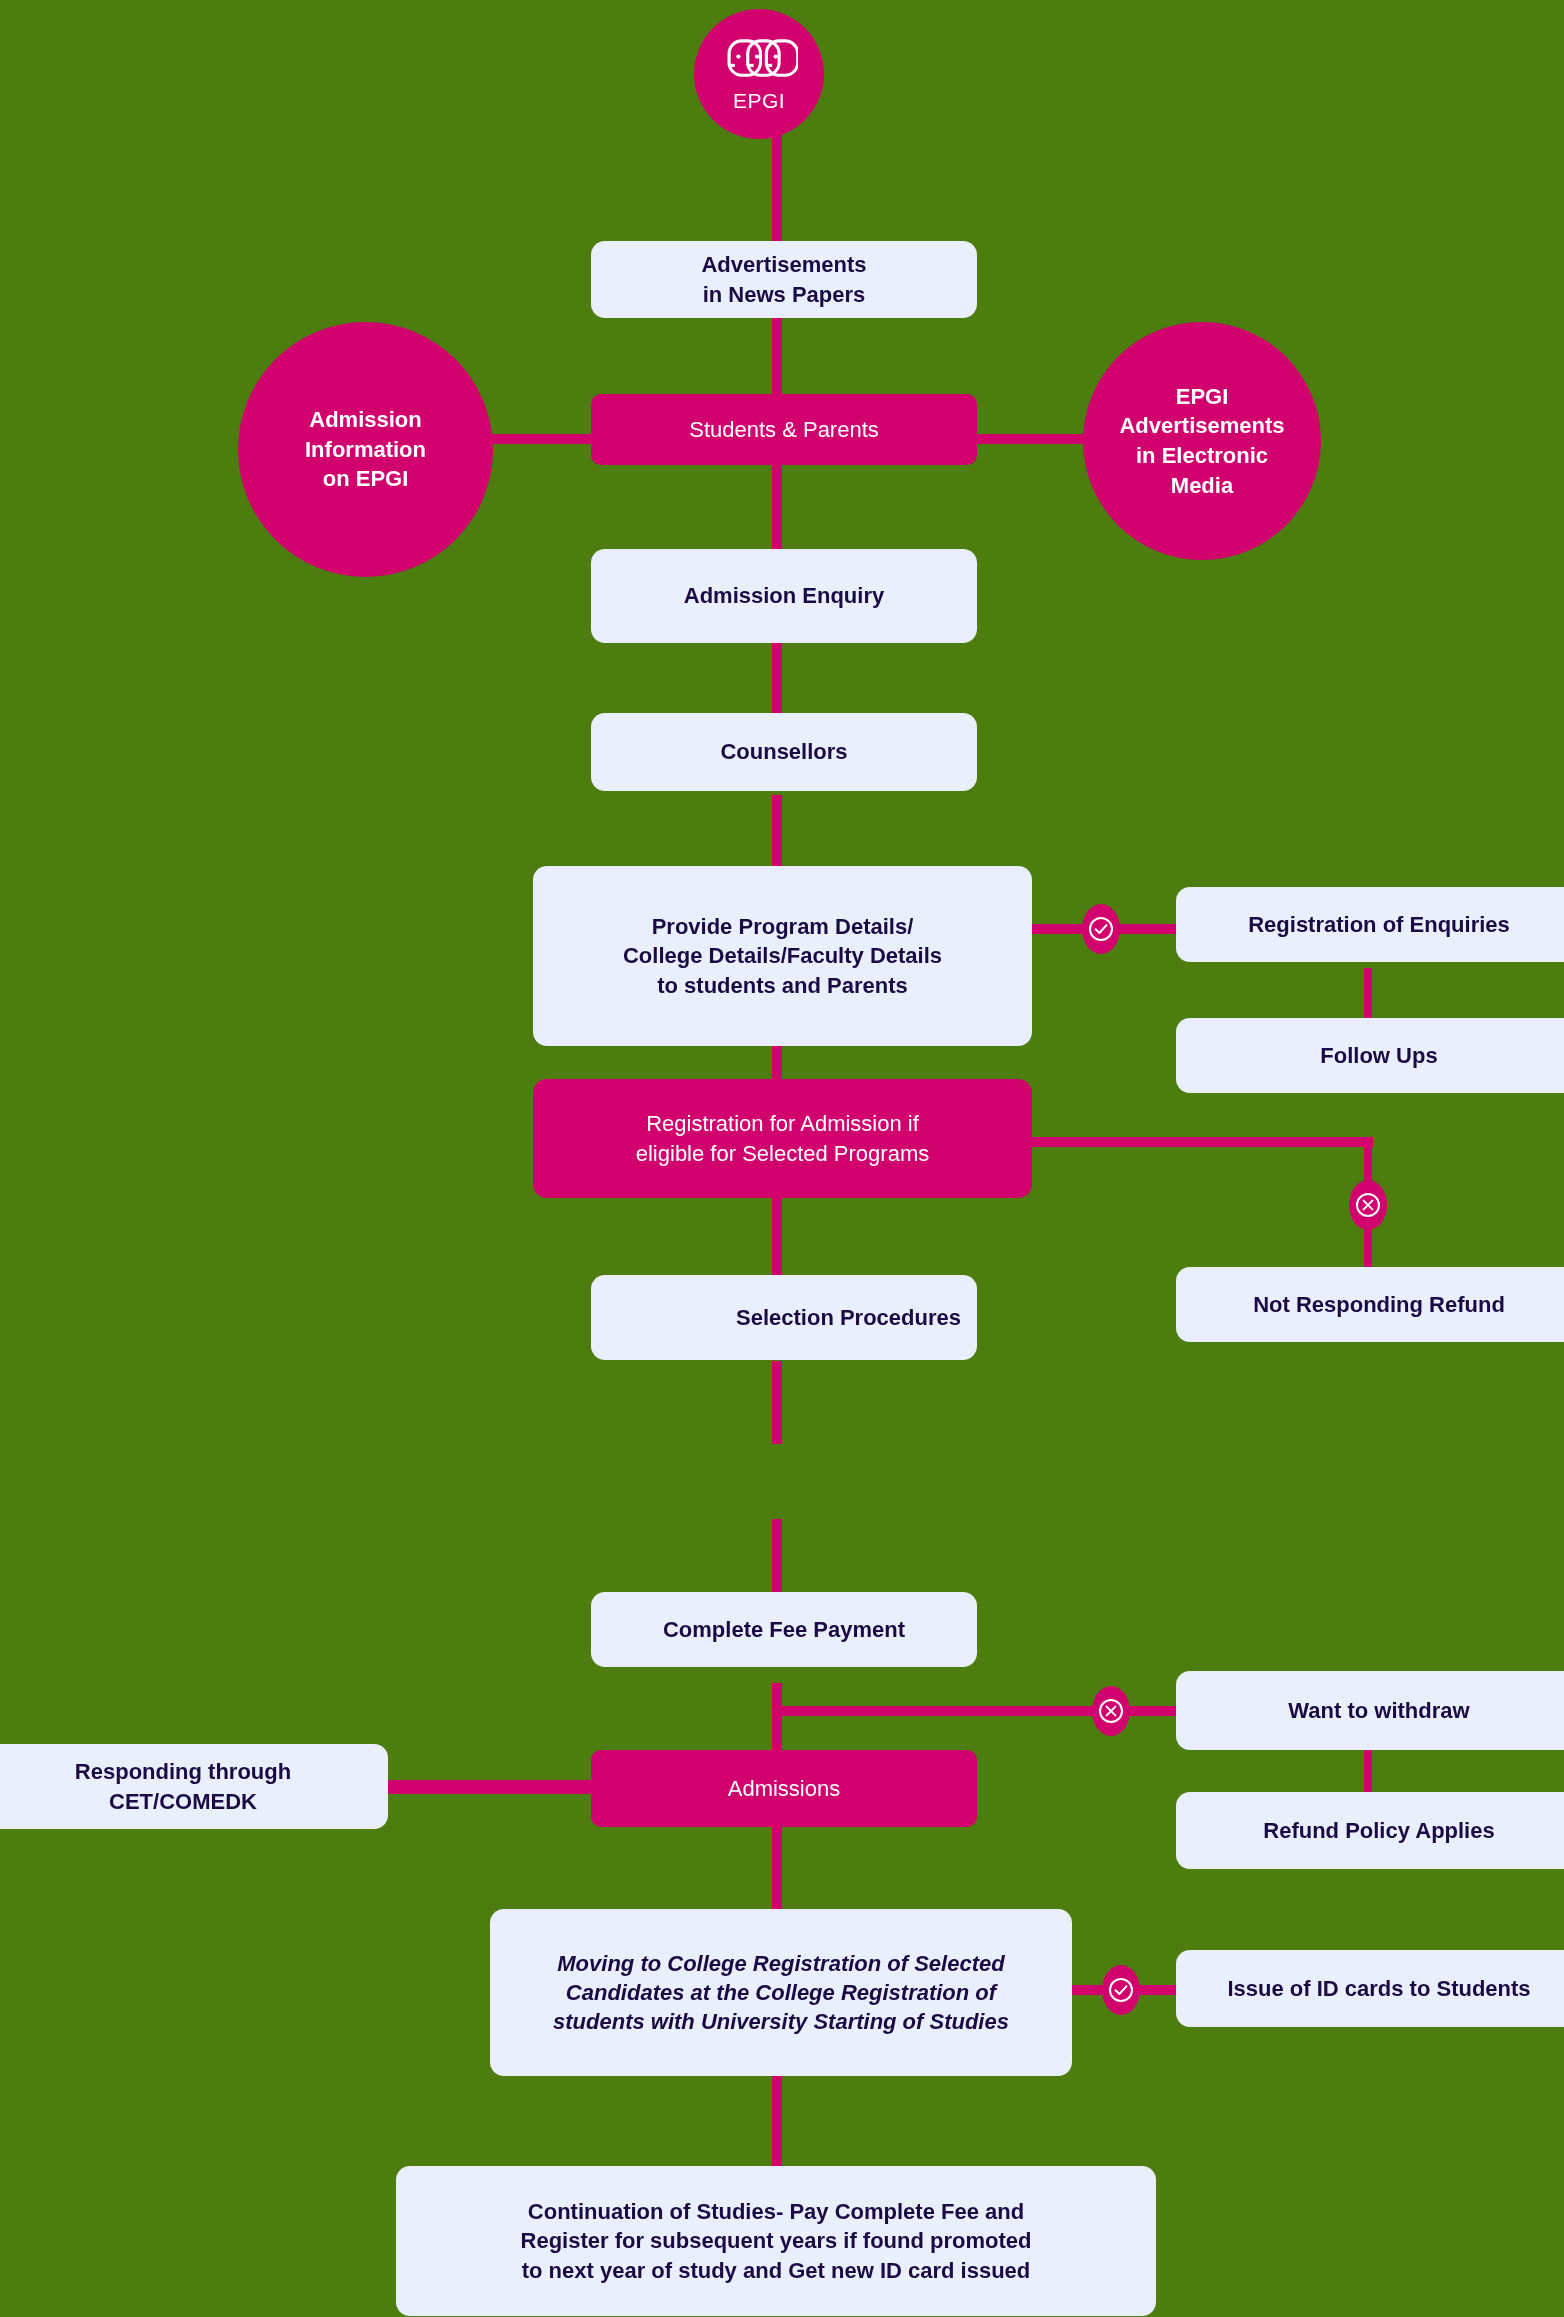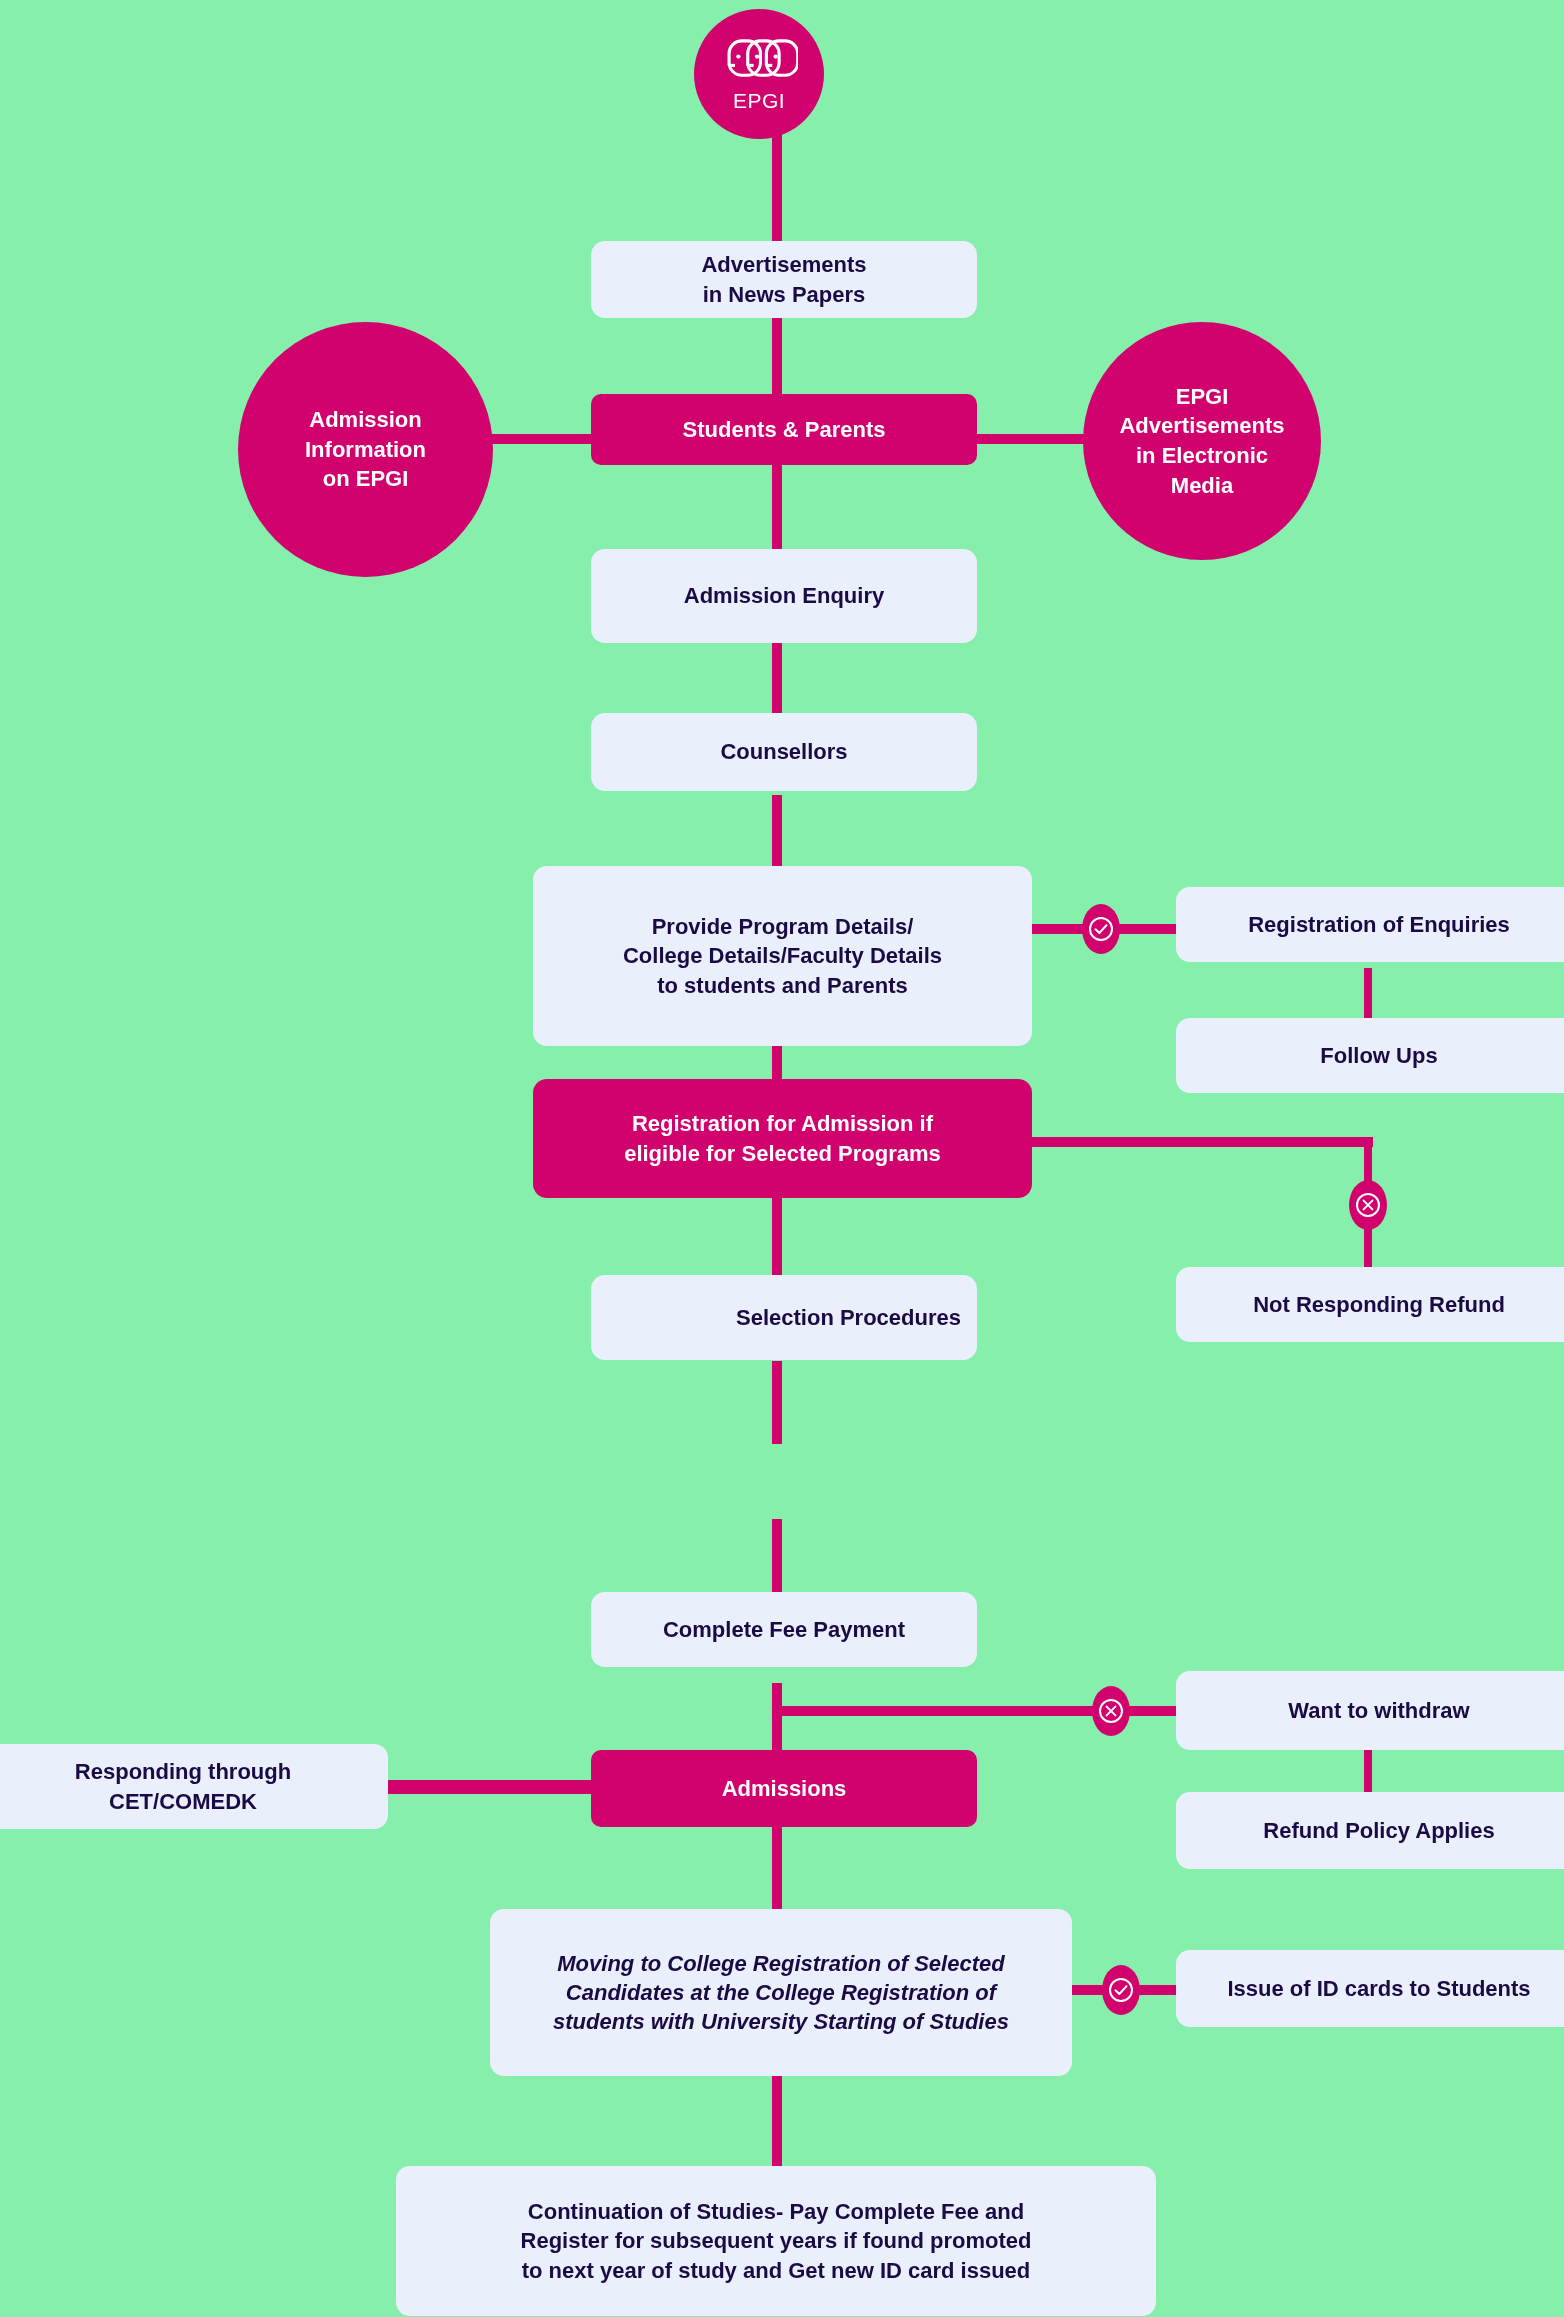--- a/index.html
+++ b/index.html
@@ -4,21 +4,21 @@
 <style>
   html, body {
     margin: 0;
     padding: 0;
     background: #4a7050;
   }
   #stage {
     position: relative;
     width: 1564px;
     height: 2318px;
-    background: #86efac;
+    background: #4d7c0f;
     overflow: hidden;
     font-family: "Liberation Sans", "DejaVu Sans", sans-serif;
   }
 
   
   .conn {
     position: absolute;
     background: #d1026e;
     z-index: 1;
   }
@@ -42,21 +42,21 @@
   }
   .node.light {
     background: #eaeffc;
     color: #1b0b45;
     font-weight: bold;
     font-size: 22px;
   }
   .node.accent {
     background: #d1026e;
     color: #ffffff;
-    font-weight: bold;
+    font-weight: normal;
     font-size: 22px;
   }
 
   
   .circ {
     position: absolute;
     border-radius: 50%;
     background: #d1026e;
     color: #fff;
     font-weight: bold;

